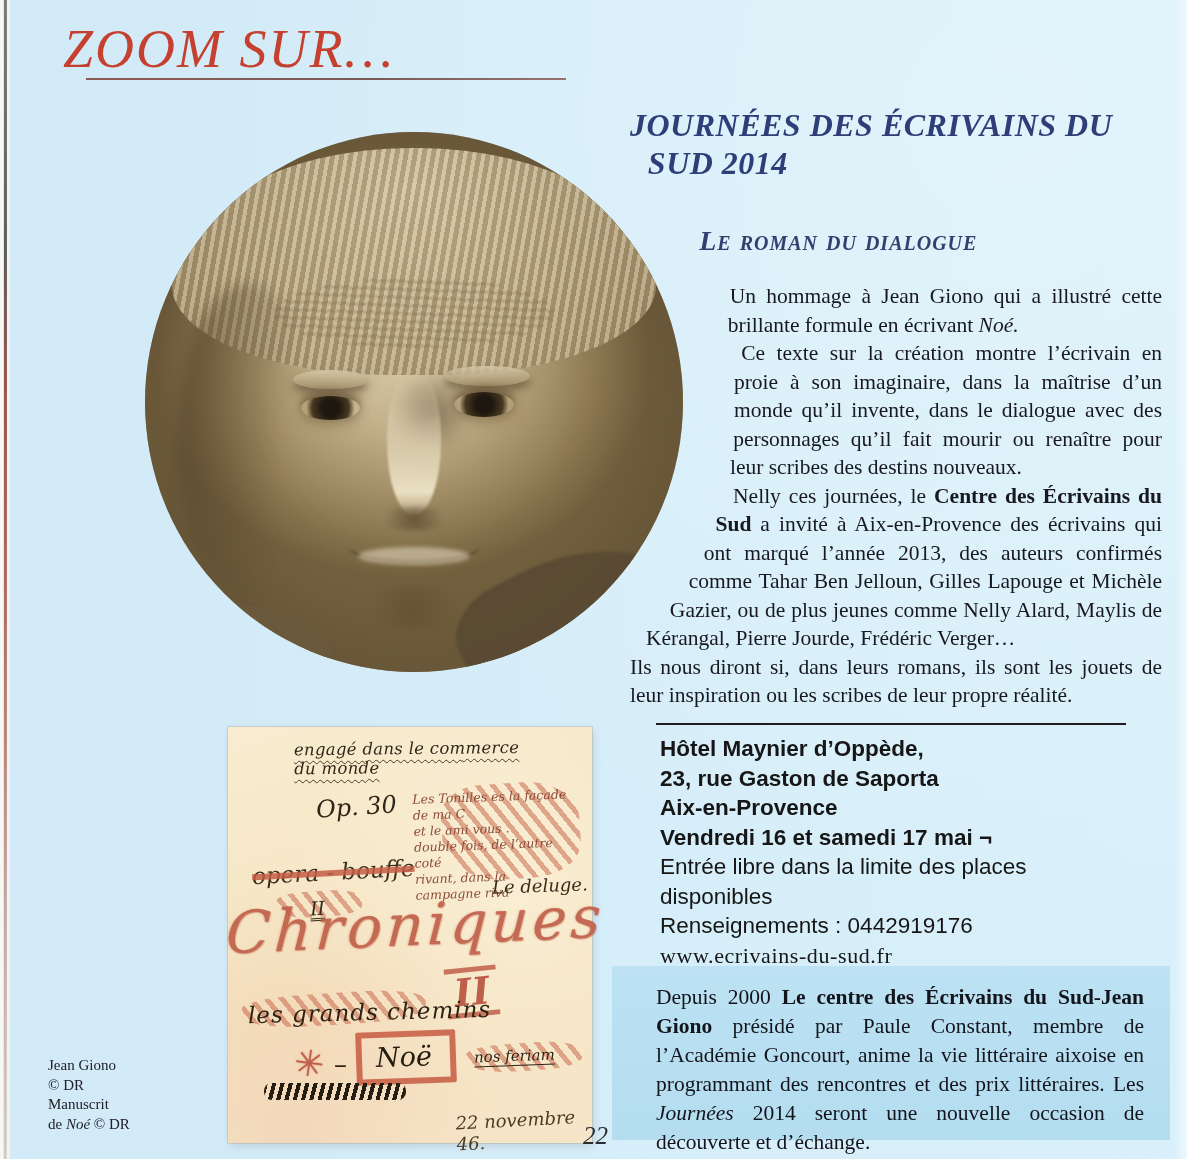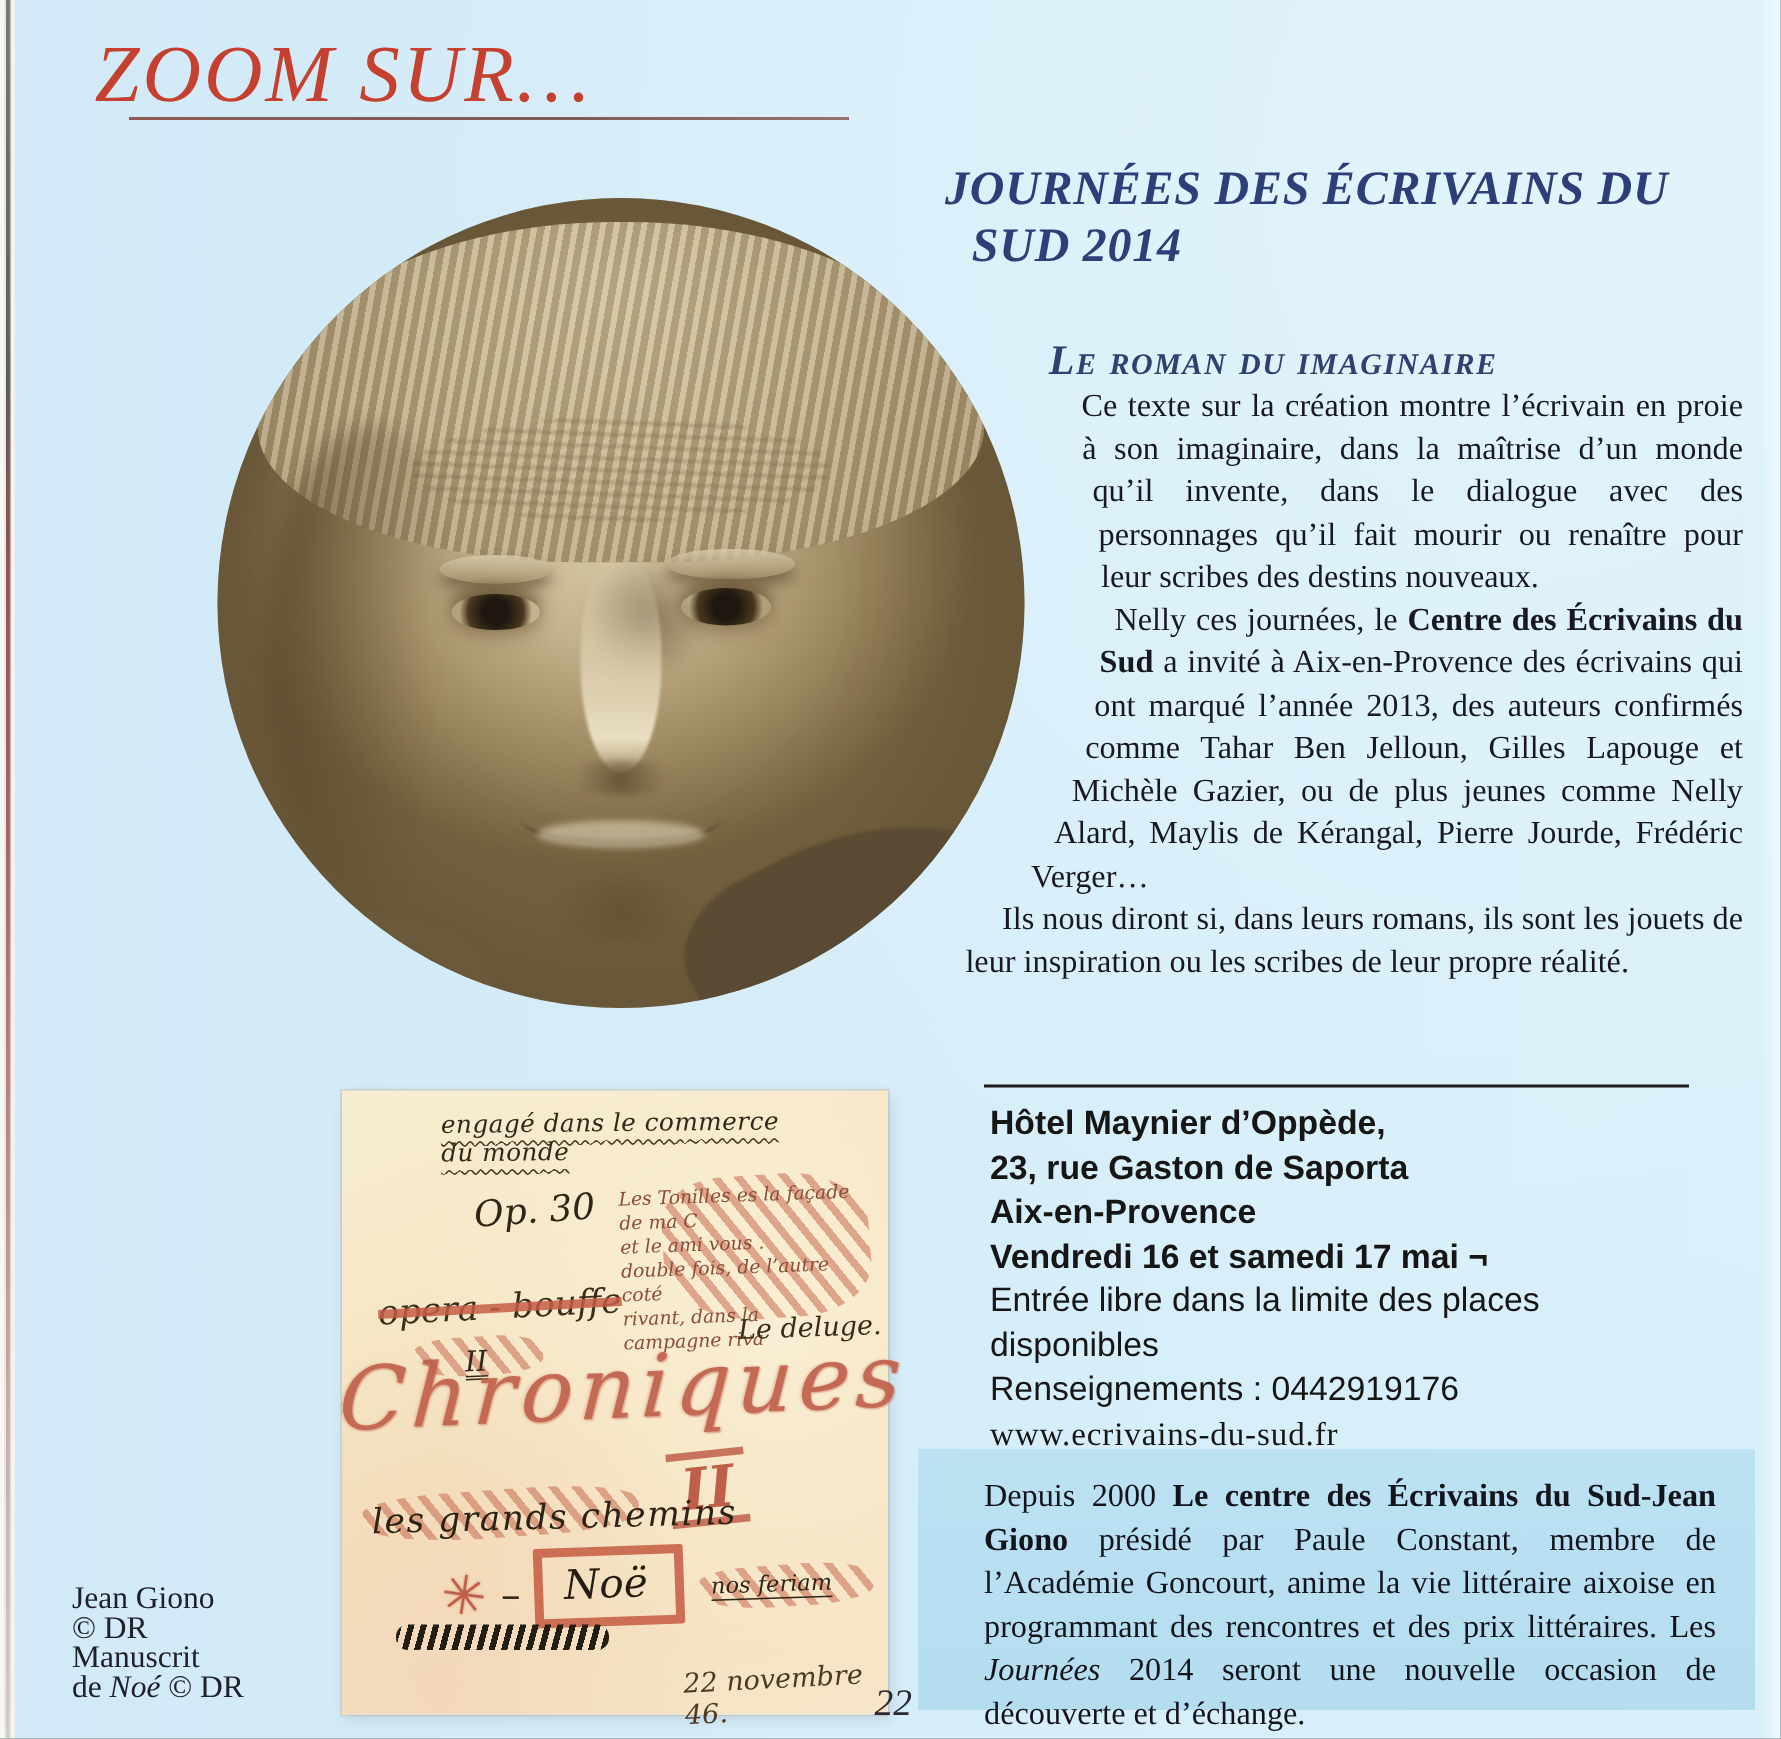--- a/index.html
+++ b/index.html
@@ -140,21 +140,21 @@
     font-size:27px;font-style:italic;color:#241c10;transform:rotate(-2deg);border-radius:2px;}
   .ms-feriam{left:246px;top:320px;font-size:15px;font-style:italic;color:#2e2518;
     text-decoration:underline;text-underline-offset:4px;transform:rotate(-2deg);}
   .ms-scribble{left:36px;top:356px;width:142px;height:17px;border-radius:8px;
     background:repeating-linear-gradient(105deg,#241d11 0 4px, transparent 4px 8px);
     transform:rotate(-2.5deeg);}
   .ms-date{left:228px;top:382px;font-size:18px;font-style:italic;color:#4a3a24;transform:rotate(-3deg);}
 
   
   .caption{position:absolute;left:48px;top:1056px;width:180px;
-    font-size:21px;line-height:19.5px;color:#20202a;}
+    font-size:15px;line-height:19.5px;color:#20202a;}
   .page-num{position:absolute;left:583px;top:1122px;font-size:25px;font-style:italic;color:#2a2a32;}
 </style>
 </head>
 <body>
 
 <div class="page">
 
   <div class="spine"></div>
   <div class="spine-line"></div>
   <div class="edge-right"></div>
@@ -176,21 +176,22 @@
     <div class="p-mouth"></div>
     <div class="p-lip"></div>
     <div class="p-chin"></div>
     <div class="p-collar"></div>
     <div class="p-shoulderL"></div>
   </div>
 
   <div class="right-col">
     <div class="wrap-float"></div>
     <h1 class="art-title">JOURNÉES DES ÉCRIVAINS DU SUD 2014</h1>
-    <h2 class="art-sub">Le roman du imaginaire</h2>
+    <h2 class="art-sub">Le roman du dialogue</h2>
+    <p class="body-par first"><span class="sn">Un hommage à Jean Giono qui a illustré cette brillante formule en écrivant </span><span class="si">Noé.</span></p>
     <p class="body-par"><span class="sn">Ce texte sur la création montre l’écrivain en proie à son imaginaire, dans la maîtrise d’un monde qu’il invente, dans le dialogue avec des personnages qu’il fait mourir ou renaître pour leur scribes des destins nouveaux.</span></p>
     <p class="body-par"><span class="sn">Nelly ces journées, le </span><span class="sb">Centre des Écrivains du Sud</span><span class="sn"> a invité à Aix-en-Provence des écrivains qui ont marqué l’année 2013, des auteurs confirmés comme Tahar Ben Jelloun, Gilles Lapouge et Michèle Gazier, ou de plus jeunes comme Nelly Alard, Maylis de Kérangal, Pierre Jourde, Frédéric Verger…</span></p>
     <p class="body-par noindent"><span class="sn">Ils nous diront si, dans leurs romans, ils sont les jouets de leur inspiration ou les scribes de leur propre réalité.</span></p>
   </div>
 
   <div class="info-box">
     <div class="info-line bold">Hôtel Maynier d’Oppède,</div>
     <div class="info-line bold">23, rue Gaston de Saporta</div>
     <div class="info-line bold">Aix-en-Provence</div>
     <div class="info-line bold">Vendredi 16 et samedi 17 mai ¬</div>

